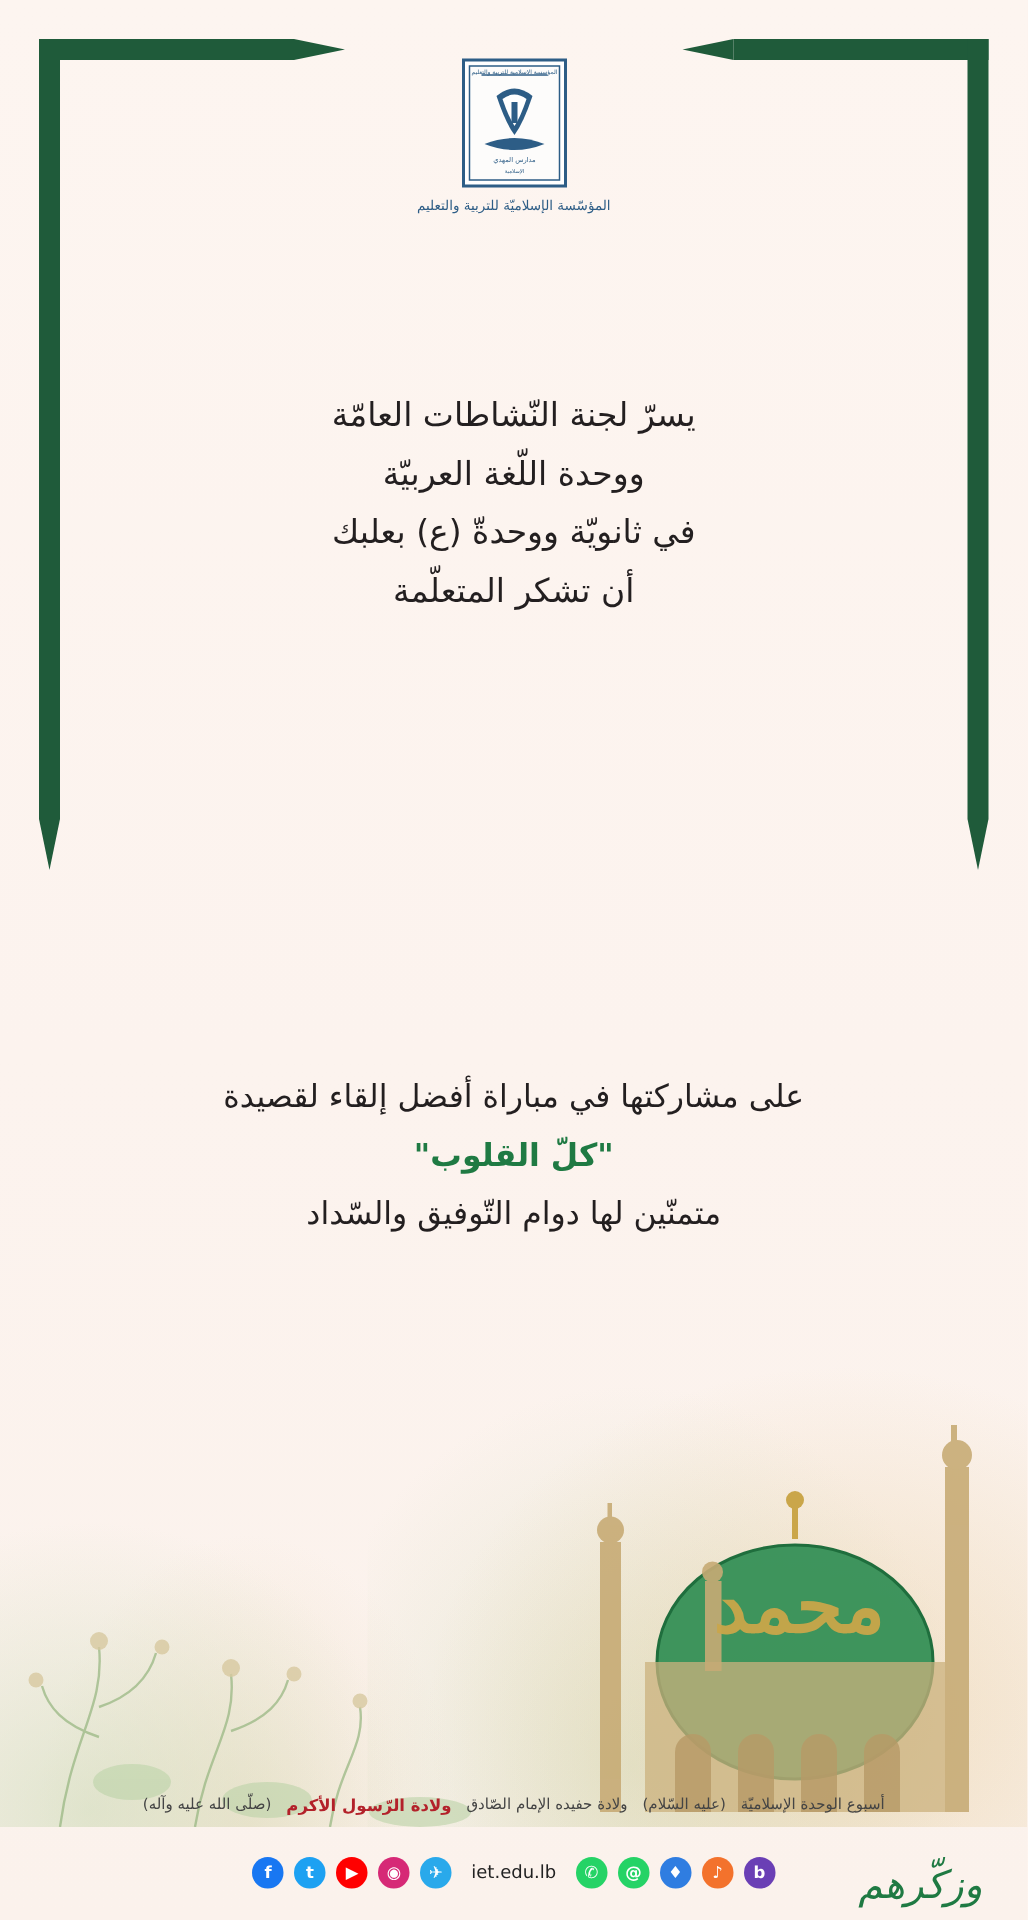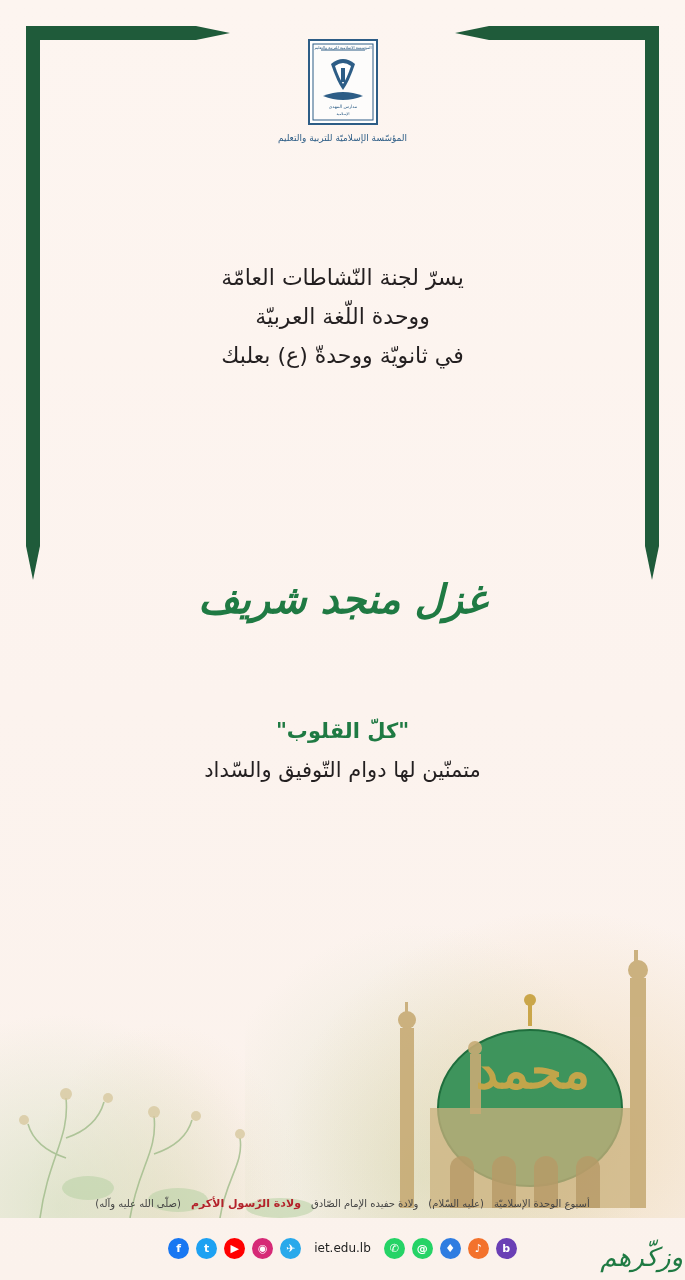--- a/index.html
+++ b/index.html
@@ -240,21 +240,21 @@
   }
   .site-url {
     font-size: 12px;
     color: #222;
     margin: 0 6px;
     font-family: "DejaVu Sans", sans-serif;
   }
 
   .calligraphy {
     position: absolute;
-    right: 2px;
+    right: 30px;
     bottom: 8px;
     color: #1f7a43;
     font-size: 26px;
     font-style: italic;
     font-family: "DejaVu Serif", serif;
     direction: rtl;
   }
   .mosque-word {
     position: absolute;
     right: 95px;
@@ -290,25 +290,26 @@
     </svg>
     <div class="logo-caption">
       <div>المؤسّسة الإسلاميّة للتربية والتعليم</div>
     </div>
   </div>
 
   <div class="intro">
     <div>يسرّ لجنة النّشاطات العامّة</div>
     <div>ووحدة اللّغة العربيّة</div>
     <div>في ثانويّة ووحدةّ (ع) بعلبك</div>
-  </div>
-
-  <div class="honoree">غزل منجد شريف</div>
+    <div>أن تشكر المتعلّمة</div>
+  </div>
+
 
   <div class="body-text">
+    <div>على مشاركتها في مباراة أفضل إلقاء لقصيدة</div>
     <div class="poem-title">"كلّ القلوب"</div>
     <div>متمنّين لها دوام التّوفيق والسّداد</div>
   </div>
 
   <div class="art">
     <div class="watercolor"></div>
     <div class="leaf-left"></div>
     <svg width="685" height="360" viewBox="0 0 685 360" style="position:absolute;left:0;bottom:0">
 
       <ellipse cx="530" cy="250" rx="92" ry="78" fill="#2f8d52" opacity="0.92"></ellipse>

